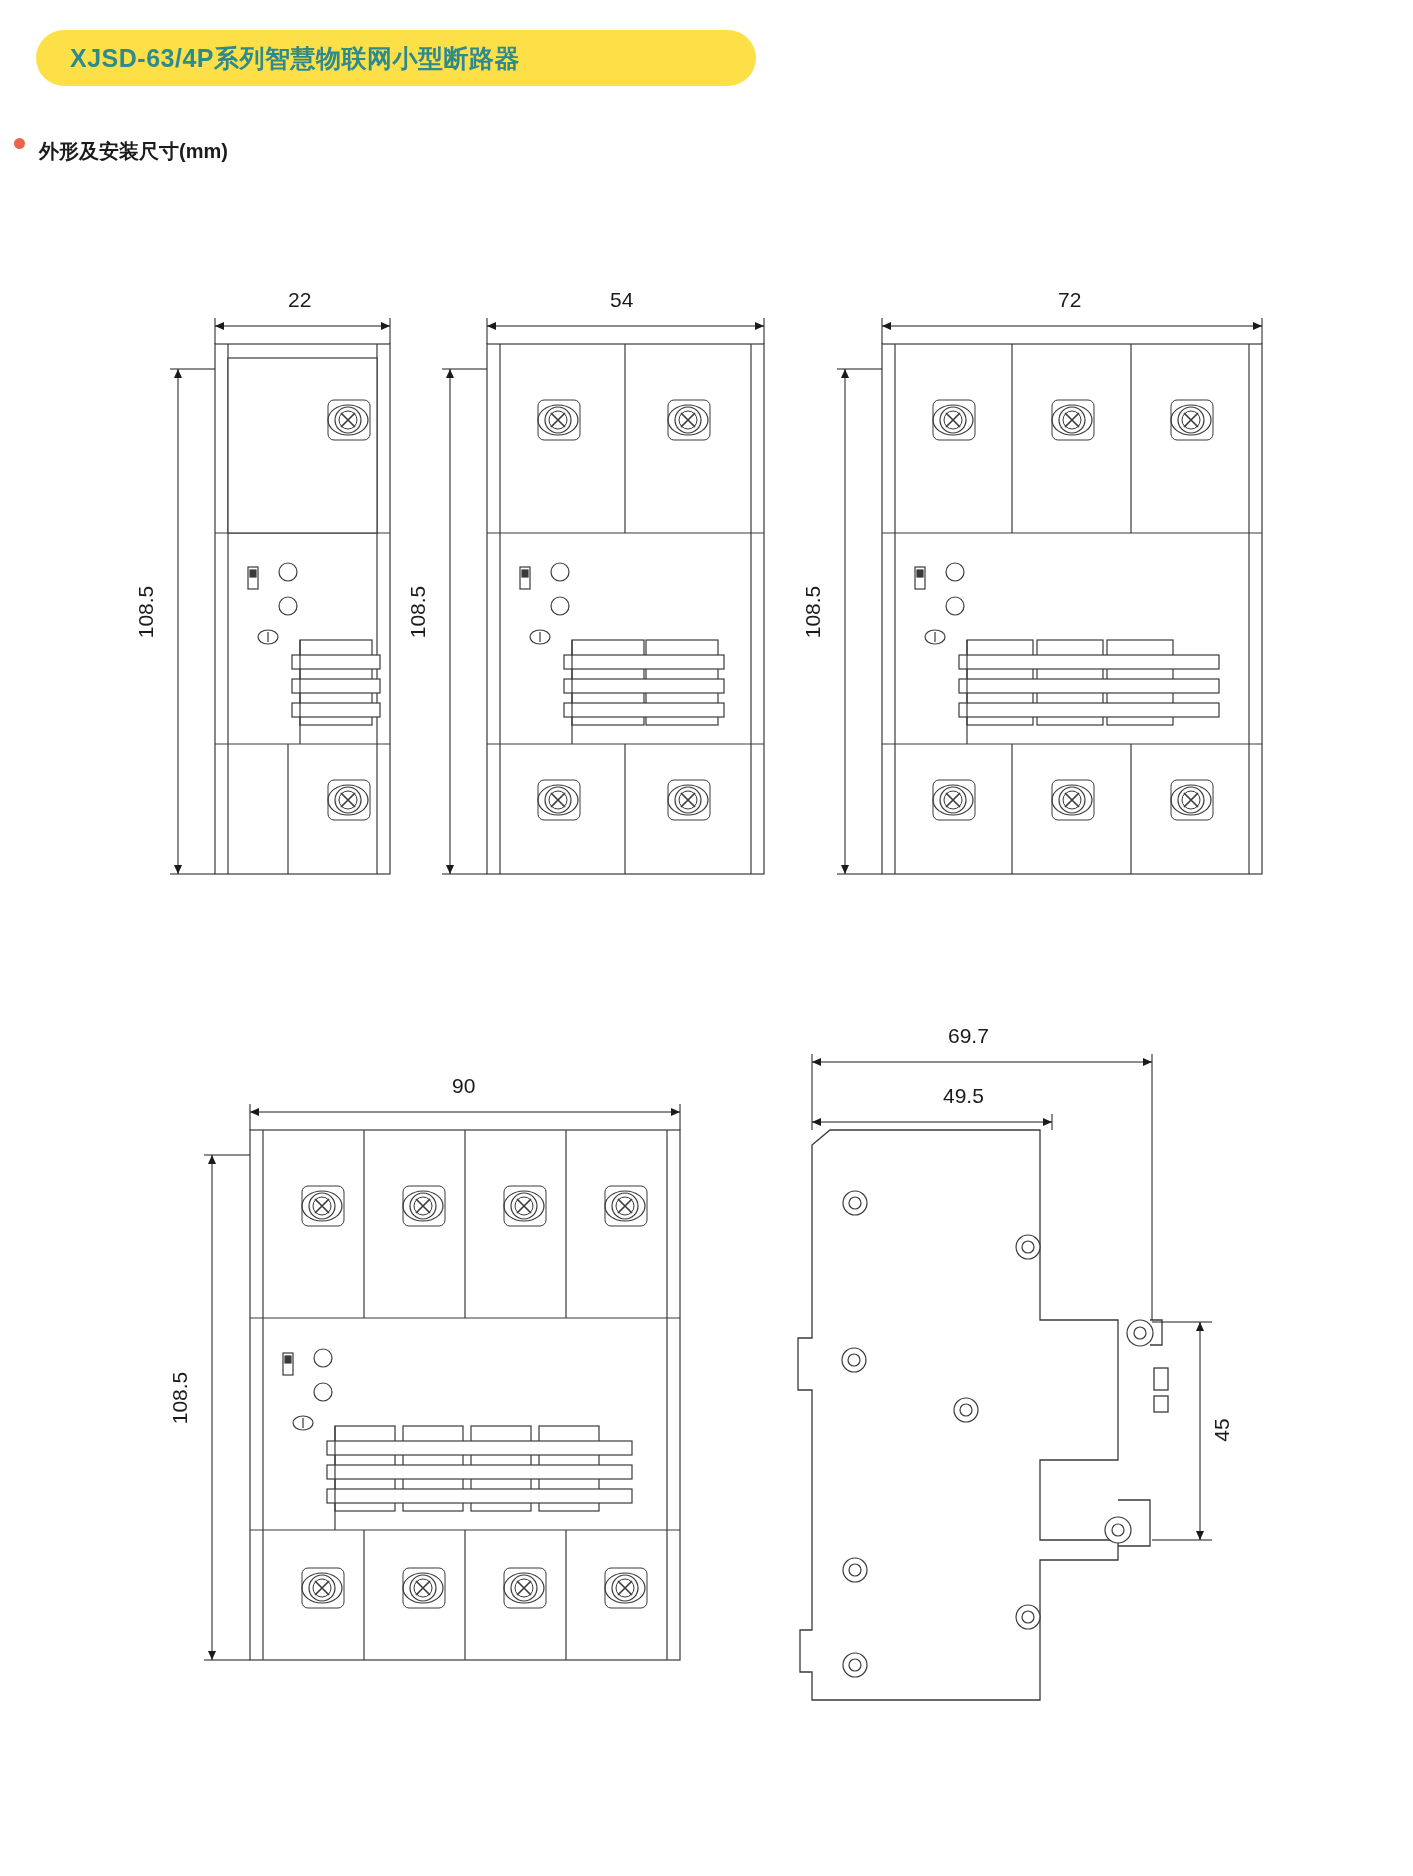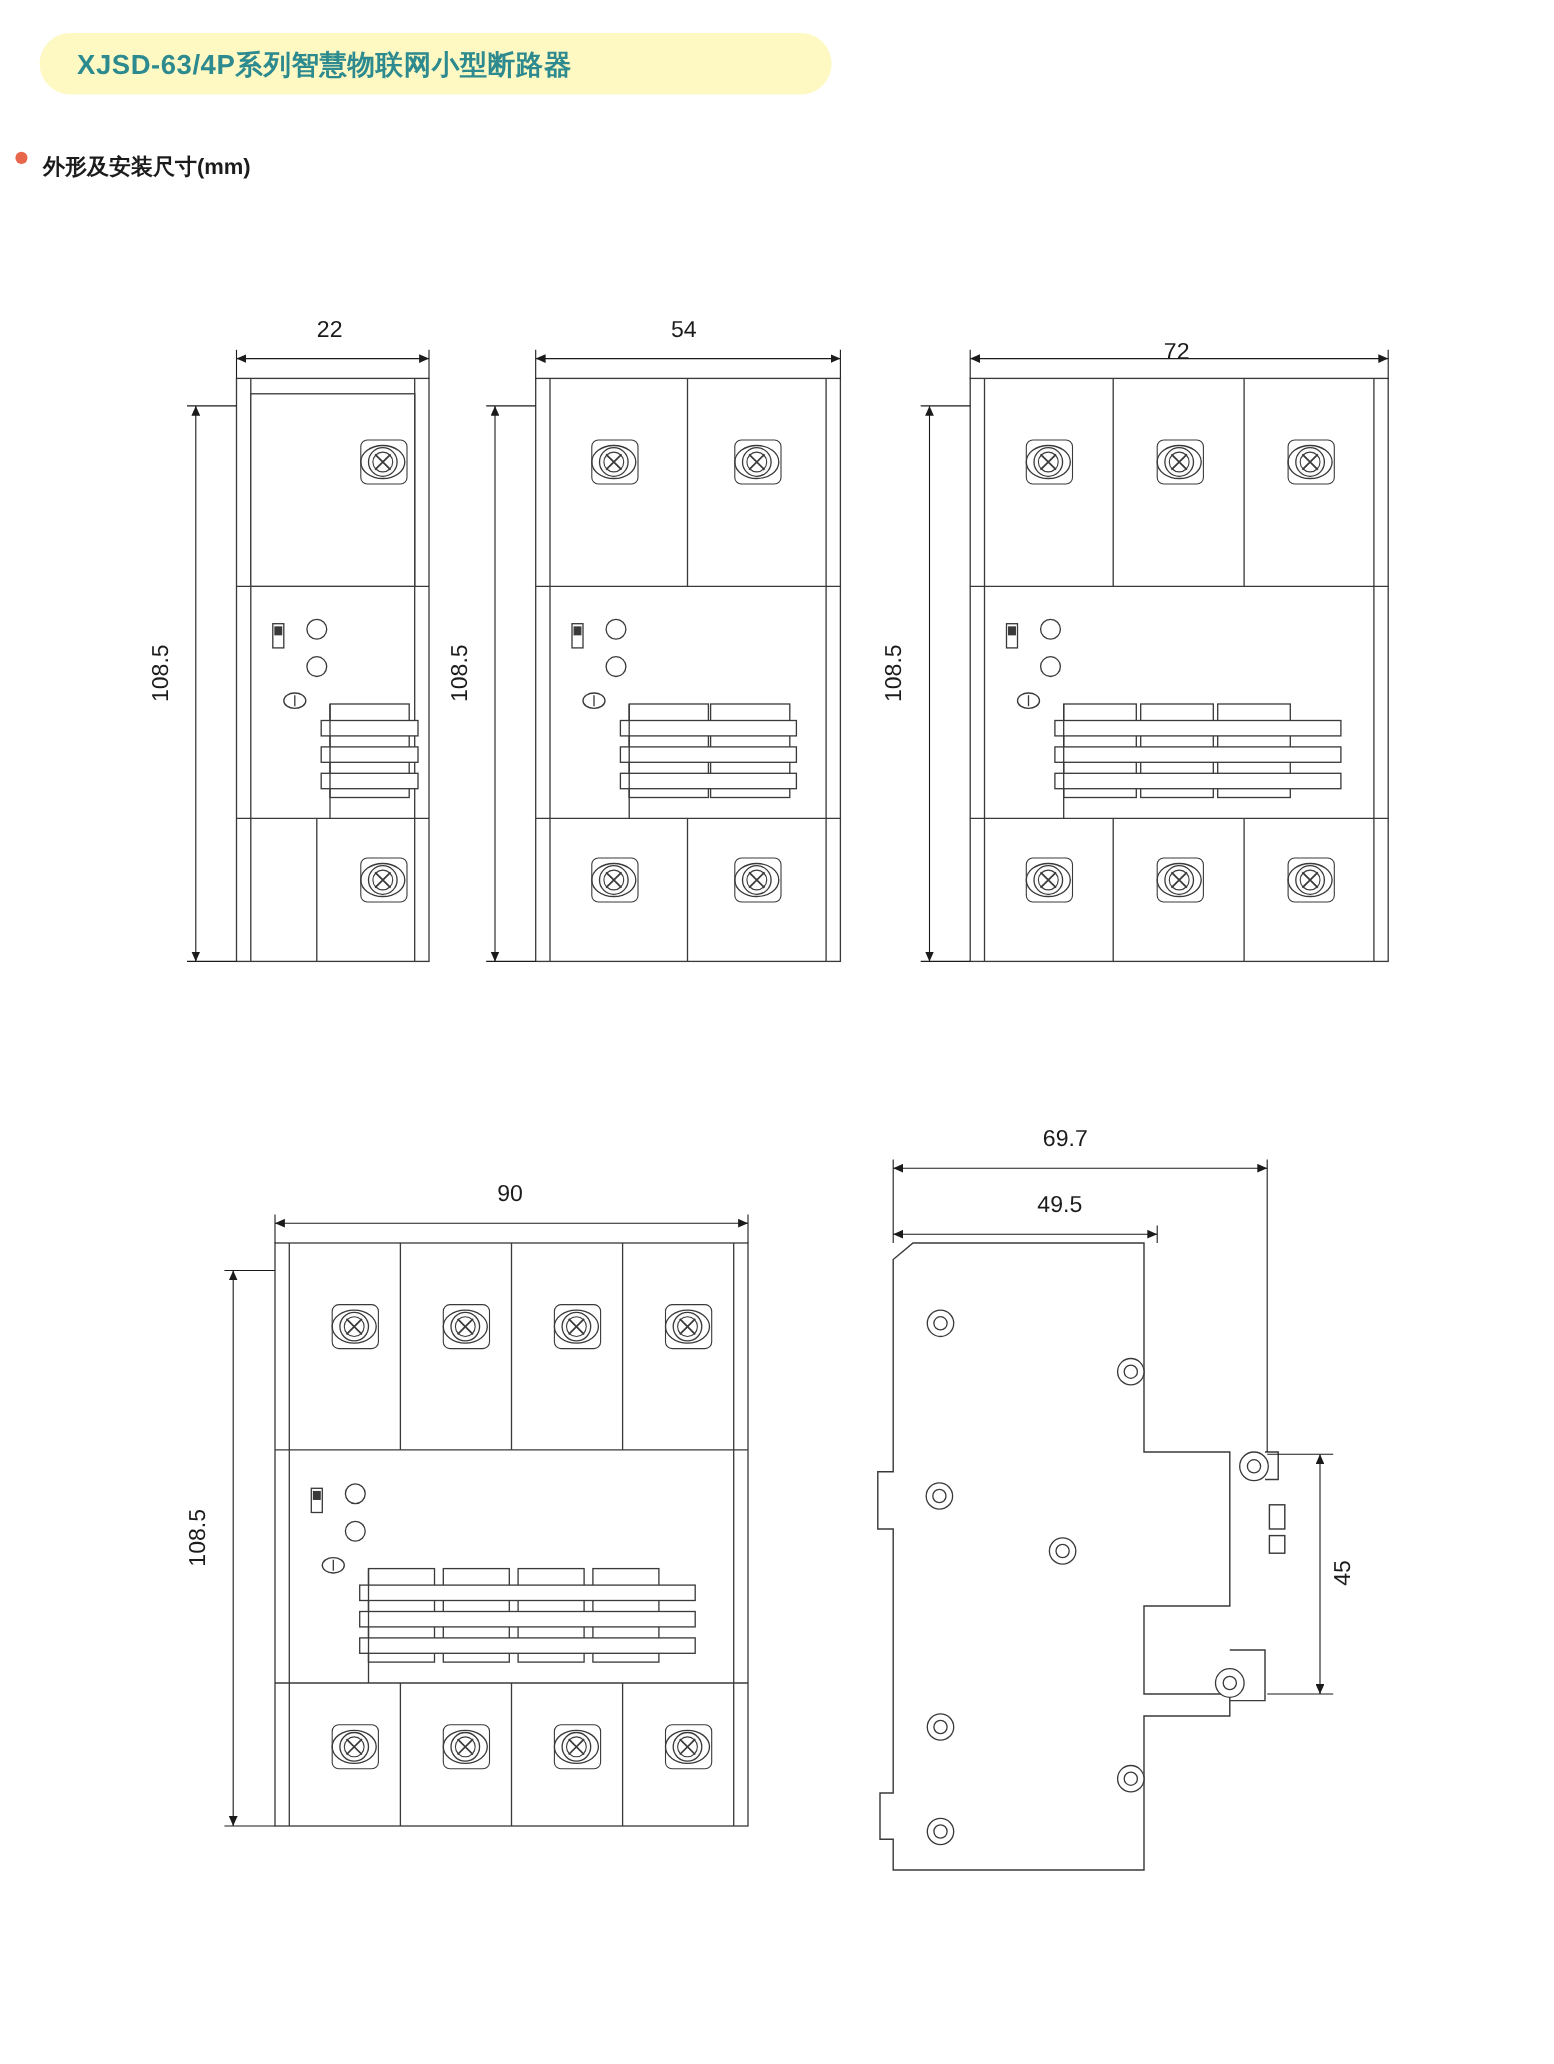--- a/index.html
+++ b/index.html
@@ -9,21 +9,21 @@
     font-family:"Liberation Sans","DejaVu Sans",sans-serif;
     color:#1b1b1b;
     position:relative;
     overflow:hidden;
   }
   
   .title-bar{
     position:absolute;
     left:36px; top:30px;
     width:720px; height:56px;
-    background:#fef9c3;
+    background:#fde047;
     border-radius:28px;
     display:flex;align-items:center;
   }
   .title-bar .title-text{
     margin-left:34px;
     font-size:25px;
     font-weight:bold;
     letter-spacing:.5px;
     color:#2d8a8f;
     white-space:nowrap;
@@ -328,21 +328,21 @@
     <line x1="1152" y1="1540" x2="1212" y2="1540"></line>
   </g>
 </svg>
 
 <div class="dim-label" style="left:288px;top:288px;">22</div>
 <div class="dim-label vert" style="left:120px;top:600px;">108.5</div>
 
 <div class="dim-label" style="left:610px;top:288px;">54</div>
 <div class="dim-label vert" style="left:392px;top:600px;">108.5</div>
 
-<div class="dim-label" style="left:1058px;top:288px;margin-top:20px;">72</div>
+<div class="dim-label" style="left:1058px;top:288px;">72</div>
 <div class="dim-label vert" style="left:787px;top:600px;">108.5</div>
 
 <div class="dim-label" style="left:452px;top:1074px;">90</div>
 <div class="dim-label vert" style="left:154px;top:1386px;">108.5</div>
 
 <div class="dim-label" style="left:948px;top:1024px;">69.7</div>
 <div class="dim-label" style="left:943px;top:1084px;">49.5</div>
 <div class="dim-label vert" style="left:1210px;top:1418px;">45</div>
 
 </body></html>

